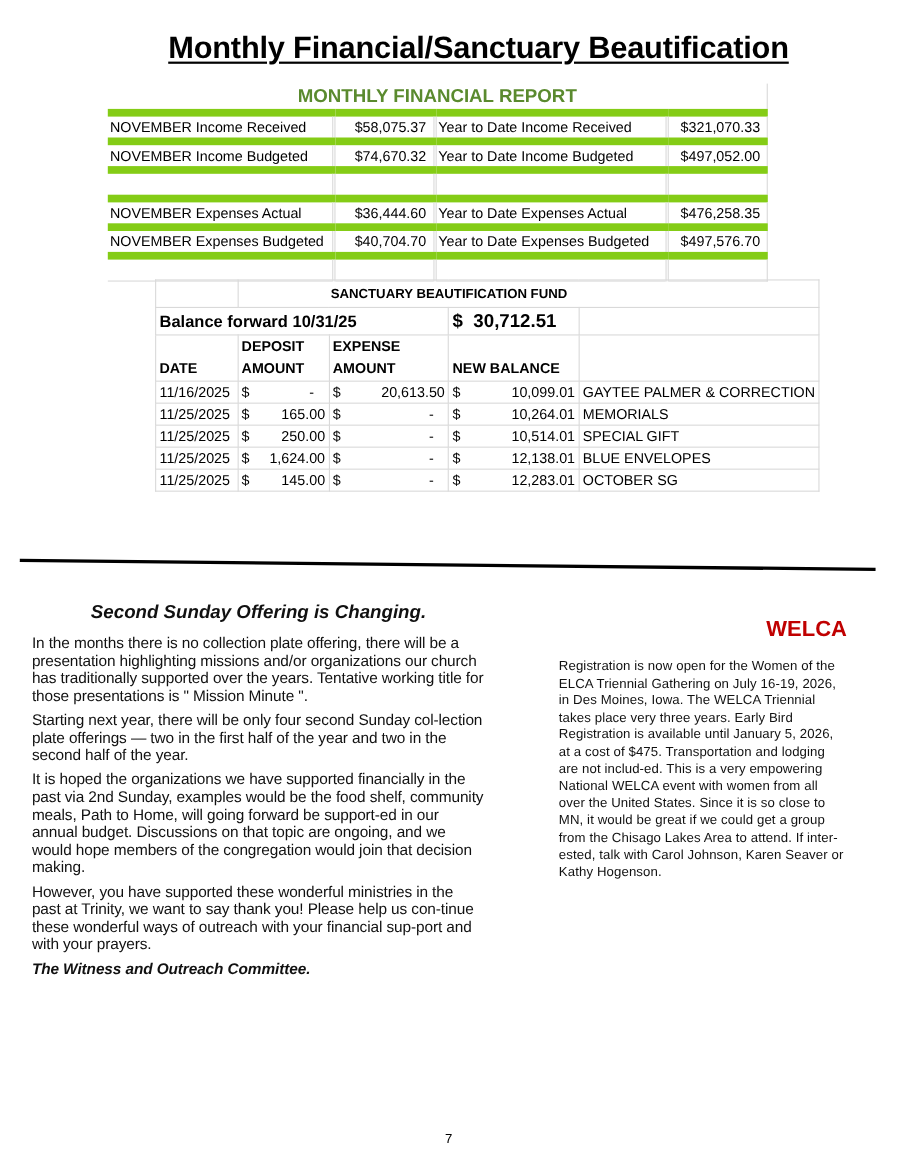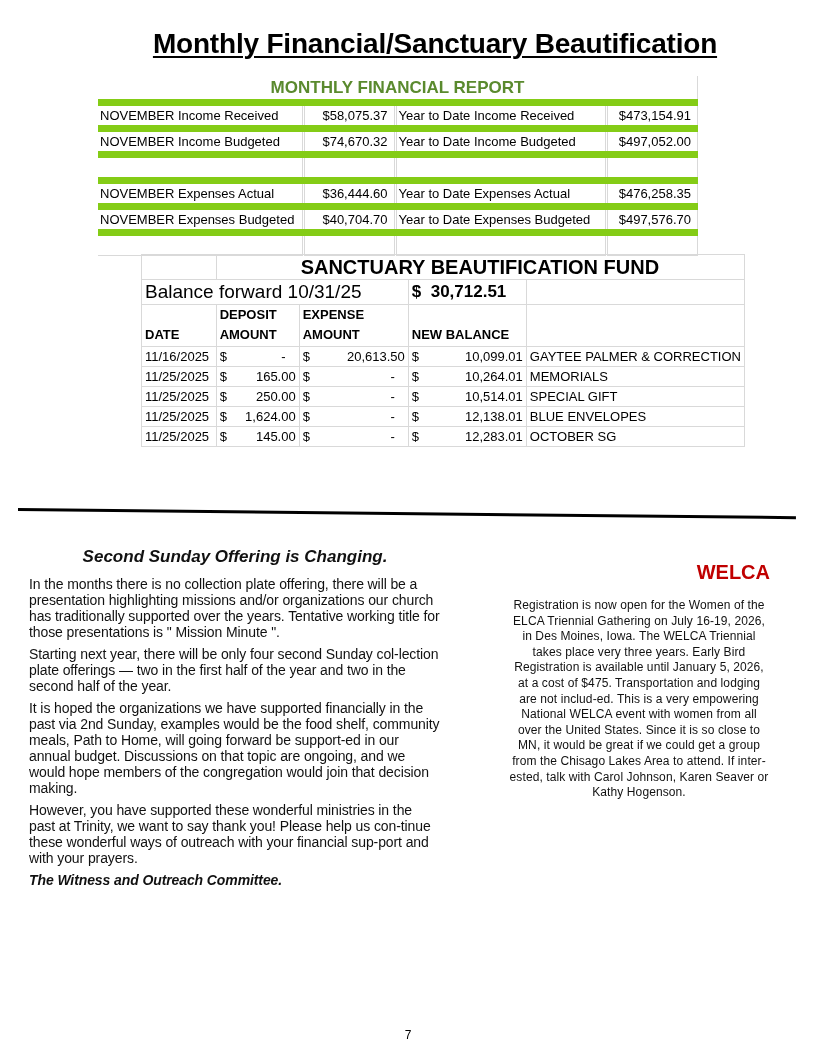--- a/index.html
+++ b/index.html
@@ -27,59 +27,59 @@
     }
     .mfr td.c1 { width: 200px; border-right: 3px double #d9d9d9; }
     .mfr td.c2 { width: 82px; text-align: right; padding-right: 6px; border-right: 3px double #d9d9d9; }
     .mfr td.c3 { width: 205px; border-right: 3px double #d9d9d9; }
     .mfr td.c4 { width: 82px; text-align: right; padding-right: 6px; }
 
     
     .sbf { left: 141px; top: 254px; width: 604px; font-family: "Liberation Sans", sans-serif; }
     .sbf table { width: 604px; }
     .sbf td { border: 1px solid #d9d9d9; padding: 0 3px; white-space: nowrap; font-size: 13px; height: 19px; }
-    .sbf .title-cell { font-weight: bold; font-size: 20px; height: 24px; margin-top: 40px; }
-    .sbf .balance-label { font-weight: normal; font-size: 19px; height: 24px; }
+    .sbf .title-cell { font-weight: bold; font-size: 12px; height: 24px; margin-top: 40px; }
+    .sbf .balance-label { font-weight: bold; font-size: 15px; height: 24px; }
     .sbf .balance-val { font-weight: bold; font-size: 17px; }
     .sbf .hdr { font-weight: bold; font-size: 13px; vertical-align: bottom; line-height: 20px; padding-bottom: 1px; }
     .money { display: flex; justify-content: space-between; }
     .money span.amt { text-align: right; }
 
     .divider {
       left: 18px; top: 508px; width: 778px; height: 3px; background: #000;
       transform: rotate(0.6deg); transform-origin: left center;
     }
 
     
     .article-left { left: 29px; top: 546px; width: 412px; font-family: Liberation Sans, sans-serif; font-size: 14px; line-height: 16px; color: #111; }
     .article-left h2 { margin: 0 0 8px 0; text-align: center; font-style: italic; font-weight: bold; font-size: 17px; line-height: 22px; }
     .article-left p { margin: 0 0 6px 0; letter-spacing: -0.1px; }
     .article-left .signature { font-style: italic; font-weight: bold; margin-top: 4px; }
 
     
     .article-right { left: 508px; top: 560px; width: 262px; font-family: "Liberation Sans", sans-serif; font-size: 12px; line-height: 15.6px; color: #111; }
     .article-right h2 { margin: 0 0 14px 0; text-align: right; color: #c00000; font-weight: bold; font-size: 20px; line-height: 24px; }
-    .article-right p { margin: 0; letter-spacing: 0.1px; text-align: center; }
+    .article-right p { margin: 0; letter-spacing: 0.1px; }
 
     .page-number { left: 0; width: 816px; top: 1028px; text-align: center; font-family: "Liberation Sans", sans-serif; font-size: 12px; }
   </style>
 </head>
 <body>
 
 <div class="abs page-title">Monthly Financial/Sanctuary Beautification</div>
 
 <div class="abs mfr">
   <div class="mfr-title">MONTHLY FINANCIAL REPORT</div>
   <table class="grid">
     <tbody id="mfr-body">
         <tr>
           <td class="c1">NOVEMBER Income Received</td>
           <td class="c2">$58,075.37</td>
           <td class="c3">Year to Date Income Received</td>
-          <td class="c4">$473,154.91</td>
+          <td class="c4">$321,070.33</td>
         </tr>
         <tr>
           <td class="c1">NOVEMBER Income Budgeted</td>
           <td class="c2">$74,670.32</td>
           <td class="c3">Year to Date Income Budgeted</td>
           <td class="c4">$497,052.00</td>
         </tr>
         <tr>
           <td class="c1"></td>
           <td class="c2"></td>

